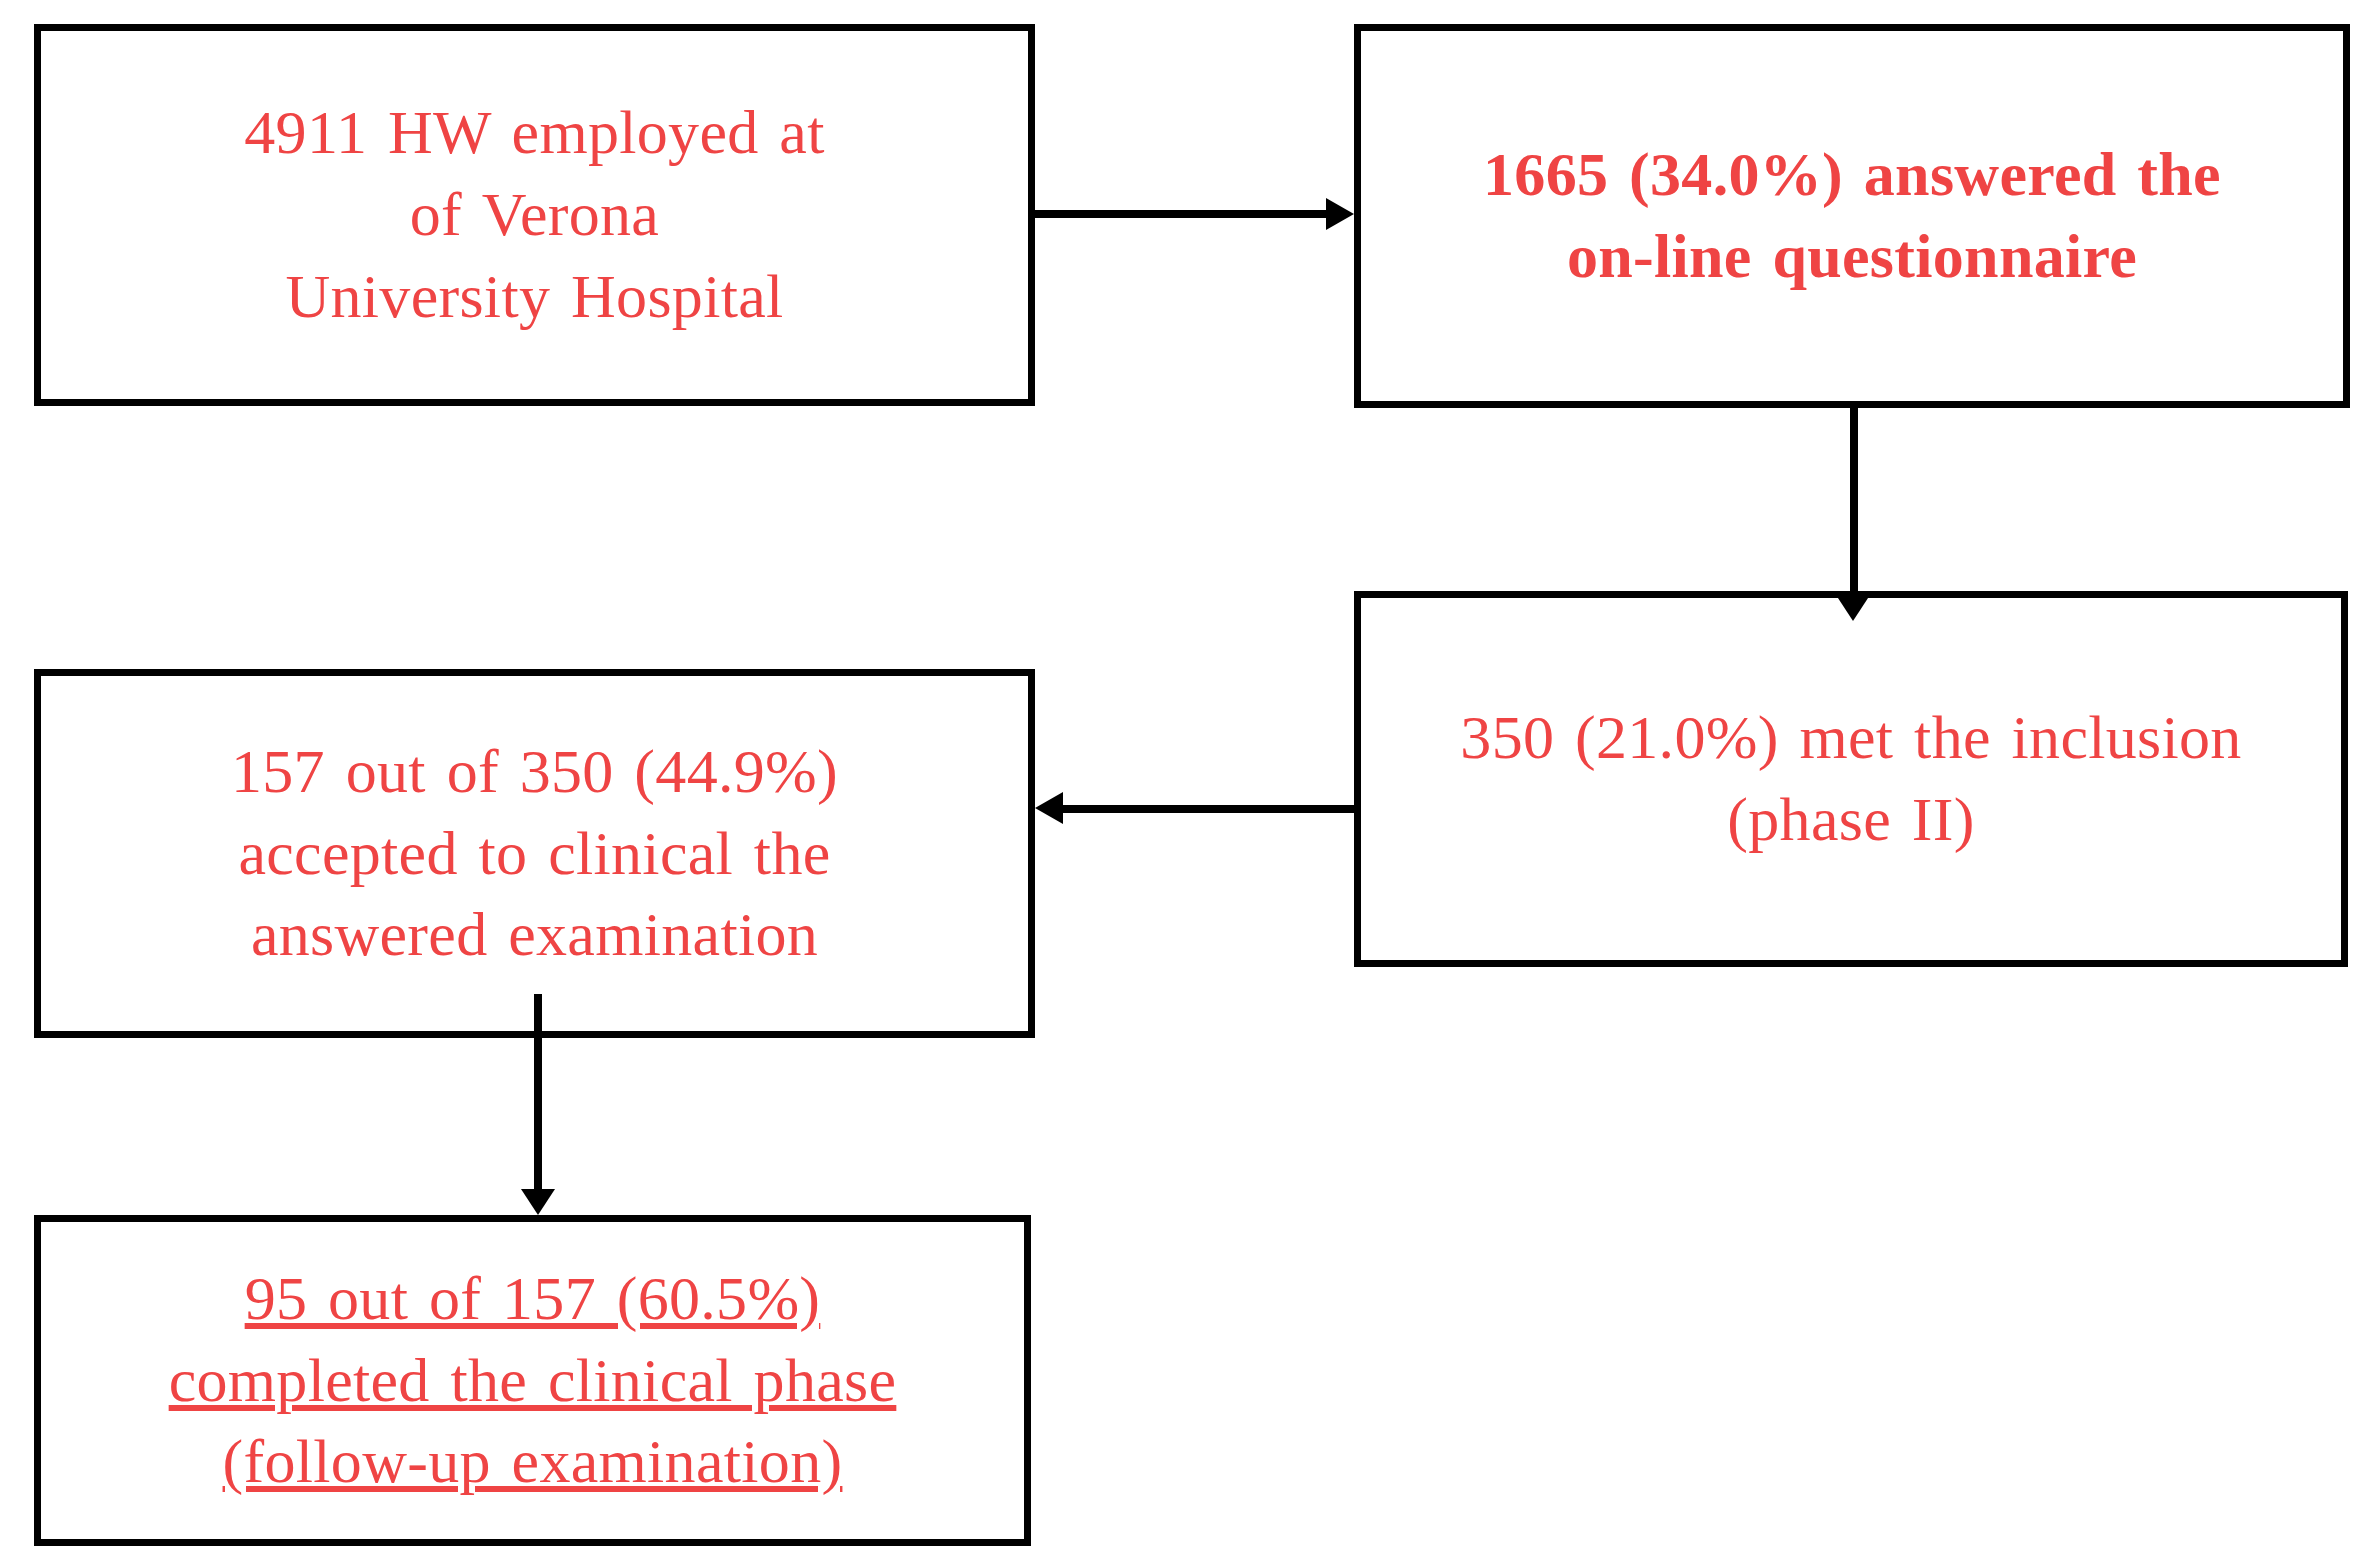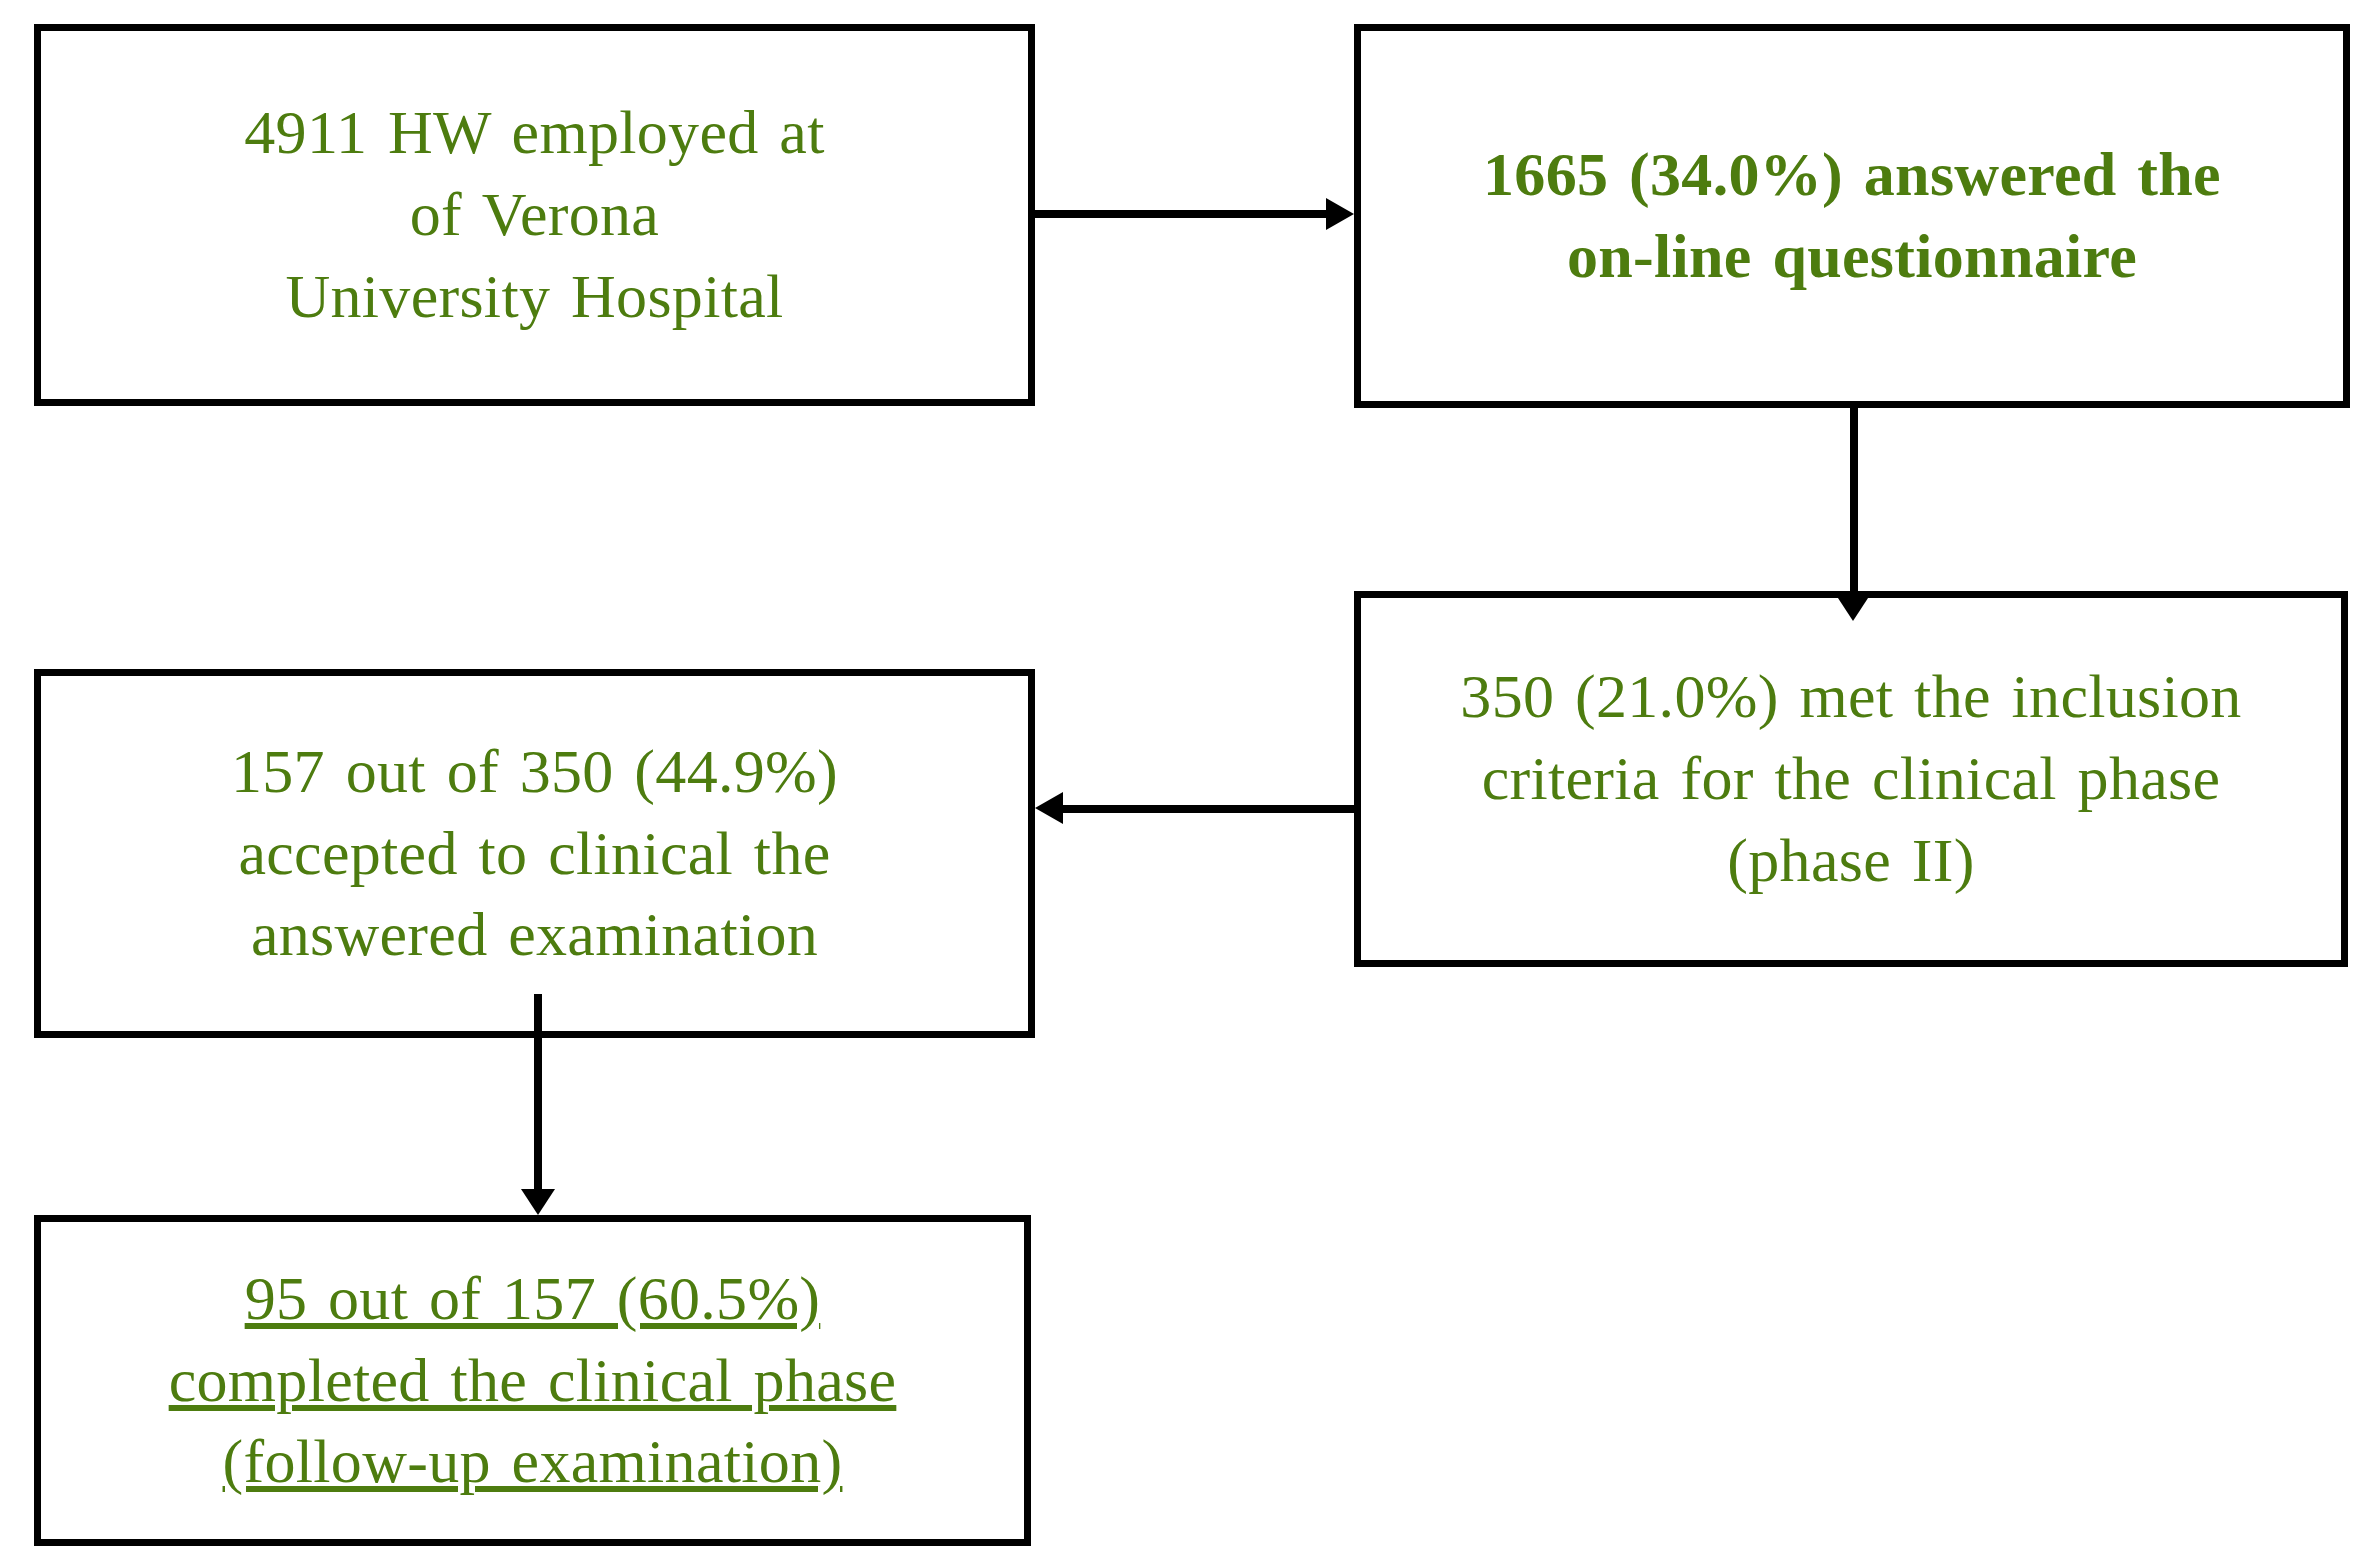--- a/index.html
+++ b/index.html
@@ -6,21 +6,21 @@
     margin: 0;
     padding: 0;
     background: #ffffff;
   }
   .canvas {
     position: relative;
     width: 2378px;
     height: 1565px;
     background: #ffffff;
     font-family: "Liberation Serif", "DejaVu Serif", serif;
-    color: #4d7c0f;
+    color: #ef4444;
   }
   .box {
     position: absolute;
     box-sizing: border-box;
     border: 7.5px solid #000000;
     background: #ffffff;
     display: flex;
     align-items: center;
     justify-content: center;
     text-align: center;
@@ -90,21 +90,20 @@
   <div class="box" id="box-answered">
     <div class="lines">
       <span>1665 (34.0%) answered the</span>
       <span>on-line questionnaire</span>
     </div>
   </div>
 
   <div class="box" id="box-inclusion">
     <div class="lines">
       <span>350 (21.0%) met the inclusion</span>
-      <span>criteria for the clinical phase</span>
       <span>(phase II)</span>
     </div>
   </div>
 
   <div class="box" id="box-accepted">
     <div class="lines">
       <span>157 out of 350 (44.9%)</span>
       <span>accepted to clinical the</span>
       <span>answered examination</span>
     </div>

